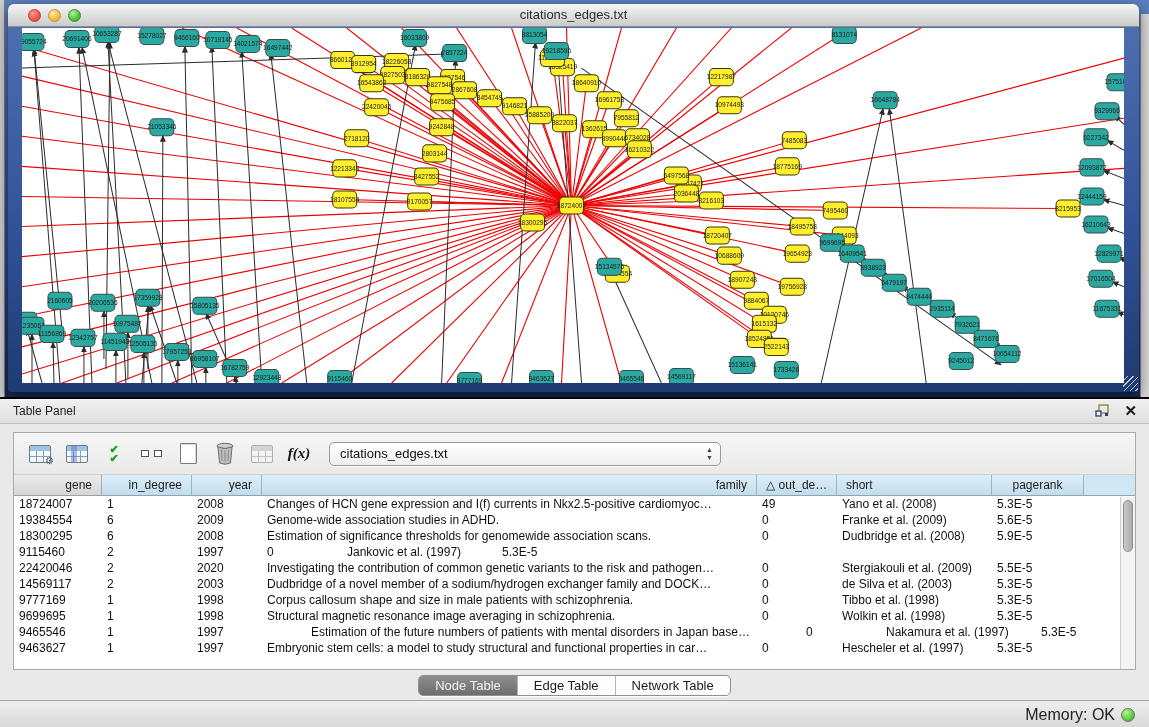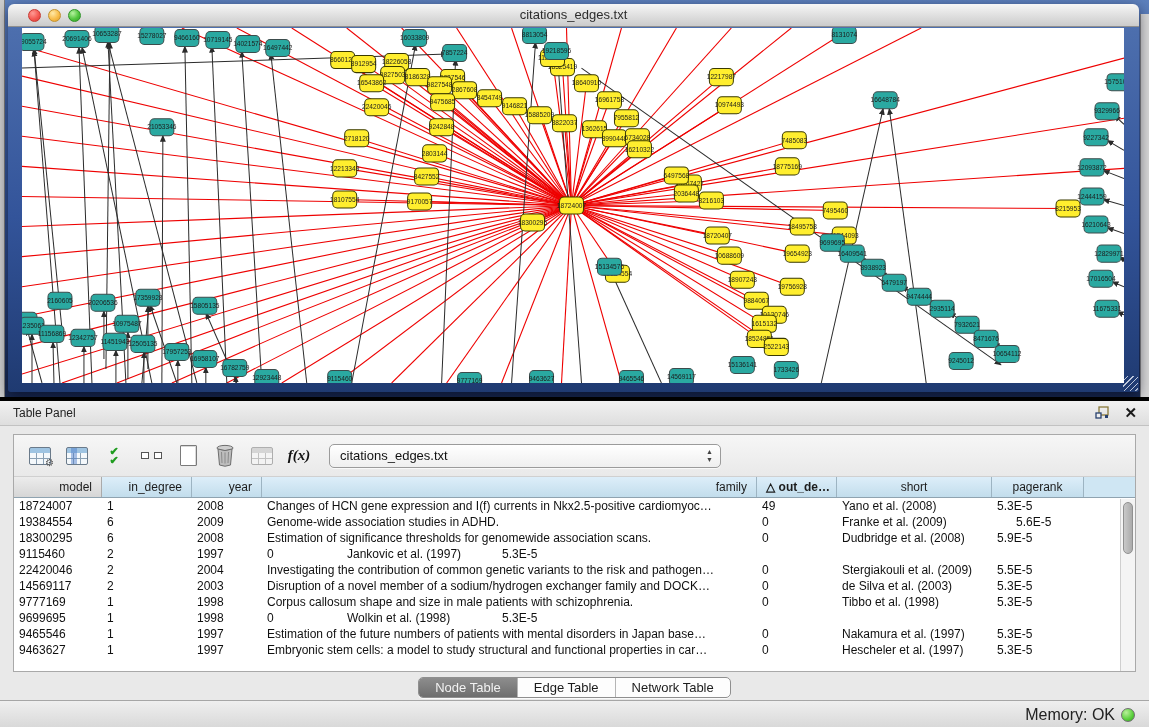--- a/index.html
+++ b/index.html
@@ -37,21 +37,21 @@
   }
   .net-canvas svg { position:absolute; left:0; top:0; width:100%; height:100%; }
   .win-grip {
     position:absolute; right:1px; bottom:1px; width:15px; height:15px;
     background:repeating-linear-gradient(135deg, transparent 0 3px, rgba(240,245,255,.75) 3px 4px);
     border-bottom-right-radius:3px;
   }
   
   .table-panel {
     position:absolute; left:0; top:397px; width:1149px; height:303px;
-    background:#e9e9e9; border-top:4px solid #000000;
+    background:#e9e9e9; border-top:2px solid #000000;
   }
   .tp-titlebar {
     height:25px; position:relative;
     background:linear-gradient(#f1f1f1,#dedede); border-bottom:1px solid #c2c2c2;
   }
   .tp-title { position:absolute; left:13px; top:0; line-height:25px; font-size:12px; color:#222; }
   .tp-icons { position:absolute; right:12px; top:4px; display:flex; gap:14px; align-items:center; }
   .float-icon svg { display:block; }
   .close-icon { font-size:15px; font-weight:bold; color:#1a1a1a; line-height:16px; cursor:default; }
   .tp-body {
@@ -801,46 +801,46 @@
         <span class="mini-table gray"></span>
       </span>
       <span class="tb-icon fx">f(x)</span>
       <div class="table-combo">
         <span>citations_edges.txt</span>
         <span class="combo-arrows">▲<br>▼</span>
       </div>
     </div>
 
     <div class="grid-header" id="grid-header">
-        <div class="hcell gray" style="width: 88px; text-align: right;">model</div>
+        <div class="hcell gray" style="width: 88px; text-align: right;">gene</div>
         <div class="hcell" style="width: 90px; text-align: right;">in_degree</div>
         <div class="hcell" style="width: 70px; text-align: right;">year</div>
         <div class="hcell" style="width: 495px; text-align: right;">family</div>
-        <div class="hcell" style="width: 80px; text-align: left; font-weight: bold;">△ out_de…</div>
-        <div class="hcell" style="width: 155px; text-align: center;">short</div>
+        <div class="hcell" style="width: 80px; text-align: left;">△ out_de…</div>
+        <div class="hcell" style="width: 155px; text-align: left;">short</div>
         <div class="hcell" style="width: 92px; text-align: center;">pagerank</div>
       </div>
     <div class="grid-rows" id="grid-rows">
         <div class="grid-row">
           <div class="cell" style="width: 88px;">18724007</div>
           <div class="cell" style="width: 90px;">1</div>
           <div class="cell" style="width: 70px;">2008</div>
           <div class="cell" style="width: 495px;">Changes of HCN gene expression and I(f) currents in Nkx2.5-positive cardiomyoc…</div>
           <div class="cell" style="width: 80px;">49</div>
           <div class="cell" style="width: 155px;">Yano et al. (2008)</div>
           <div class="cell" style="width: 92px;">5.3E-5</div>
         </div>
         <div class="grid-row">
           <div class="cell" style="width: 88px;">19384554</div>
           <div class="cell" style="width: 90px;">6</div>
           <div class="cell" style="width: 70px;">2009</div>
           <div class="cell" style="width: 495px;">Genome-wide association studies in ADHD.</div>
           <div class="cell" style="width: 80px;">0</div>
           <div class="cell" style="width: 155px;">Franke et al. (2009)</div>
-          <div class="cell" style="width: 92px; margin-left: 19px;">5.6E-5</div>
+          <div class="cell" style="width: 92px;">5.6E-5</div>
         </div>
         <div class="grid-row">
           <div class="cell" style="width: 88px;">18300295</div>
           <div class="cell" style="width: 90px;">6</div>
           <div class="cell" style="width: 70px;">2008</div>
           <div class="cell" style="width: 495px;">Estimation of significance thresholds for genomewide association scans.</div>
           <div class="cell" style="width: 80px;">0</div>
           <div class="cell" style="width: 155px;">Dudbridge et al. (2008)</div>
           <div class="cell" style="width: 92px;">5.9E-5</div>
         </div>
@@ -848,57 +848,58 @@
           <div class="cell" style="width: 88px;">9115460</div>
           <div class="cell" style="width: 90px;">2</div>
           <div class="cell" style="width: 70px;">1997</div>
           <div class="cell" style="width: 80px;">0</div>
           <div class="cell" style="width: 155px;">Jankovic et al. (1997)</div>
           <div class="cell" style="width: 92px;">5.3E-5</div>
         </div>
         <div class="grid-row">
           <div class="cell" style="width: 88px;">22420046</div>
           <div class="cell" style="width: 90px;">2</div>
-          <div class="cell" style="width: 70px;">2004</div>
+          <div class="cell" style="width: 70px;">2020</div>
           <div class="cell" style="width: 495px;">Investigating the contribution of common genetic variants to the risk and pathogen…</div>
           <div class="cell" style="width: 80px;">0</div>
           <div class="cell" style="width: 155px;">Stergiakouli et al. (2009)</div>
           <div class="cell" style="width: 92px;">5.5E-5</div>
         </div>
         <div class="grid-row">
           <div class="cell" style="width: 88px;">14569117</div>
           <div class="cell" style="width: 90px;">2</div>
           <div class="cell" style="width: 70px;">2003</div>
-          <div class="cell" style="width: 495px;">Disruption of a novel member of a sodium/hydrogen exchanger family and DOCK…</div>
+          <div class="cell" style="width: 495px;">Dudbridge of a novel member of a sodium/hydrogen exchanger family and DOCK…</div>
           <div class="cell" style="width: 80px;">0</div>
           <div class="cell" style="width: 155px;">de Silva et al. (2003)</div>
           <div class="cell" style="width: 92px;">5.3E-5</div>
         </div>
         <div class="grid-row">
           <div class="cell" style="width: 88px;">9777169</div>
           <div class="cell" style="width: 90px;">1</div>
           <div class="cell" style="width: 70px;">1998</div>
           <div class="cell" style="width: 495px;">Corpus callosum shape and size in male patients with schizophrenia.</div>
           <div class="cell" style="width: 80px;">0</div>
           <div class="cell" style="width: 155px;">Tibbo et al. (1998)</div>
           <div class="cell" style="width: 92px;">5.3E-5</div>
         </div>
         <div class="grid-row">
           <div class="cell" style="width: 88px;">9699695</div>
           <div class="cell" style="width: 90px;">1</div>
           <div class="cell" style="width: 70px;">1998</div>
+          <div class="cell" style="width: 495px;">Structural magnetic resonance image averaging in schizophrenia.</div>
           <div class="cell" style="width: 80px;">0</div>
           <div class="cell" style="width: 155px;">Wolkin et al. (1998)</div>
           <div class="cell" style="width: 92px;">5.3E-5</div>
         </div>
         <div class="grid-row">
           <div class="cell" style="width: 88px;">9465546</div>
           <div class="cell" style="width: 90px;">1</div>
           <div class="cell" style="width: 70px;">1997</div>
-          <div class="cell" style="width: 495px;">Estimation of the future numbers of patients with mental disorders in Japan base…</div>
+          <div class="cell" style="width: 495px; margin-left: 44px;">Estimation of the future numbers of patients with mental disorders in Japan base…</div>
           <div class="cell" style="width: 80px;">0</div>
           <div class="cell" style="width: 155px;">Nakamura et al. (1997)</div>
           <div class="cell" style="width: 92px;">5.3E-5</div>
         </div>
         <div class="grid-row">
           <div class="cell" style="width: 88px;">9463627</div>
           <div class="cell" style="width: 90px;">1</div>
           <div class="cell" style="width: 70px;">1997</div>
           <div class="cell" style="width: 495px;">Embryonic stem cells: a model to study structural and functional properties in car…</div>
           <div class="cell" style="width: 80px;">0</div>

